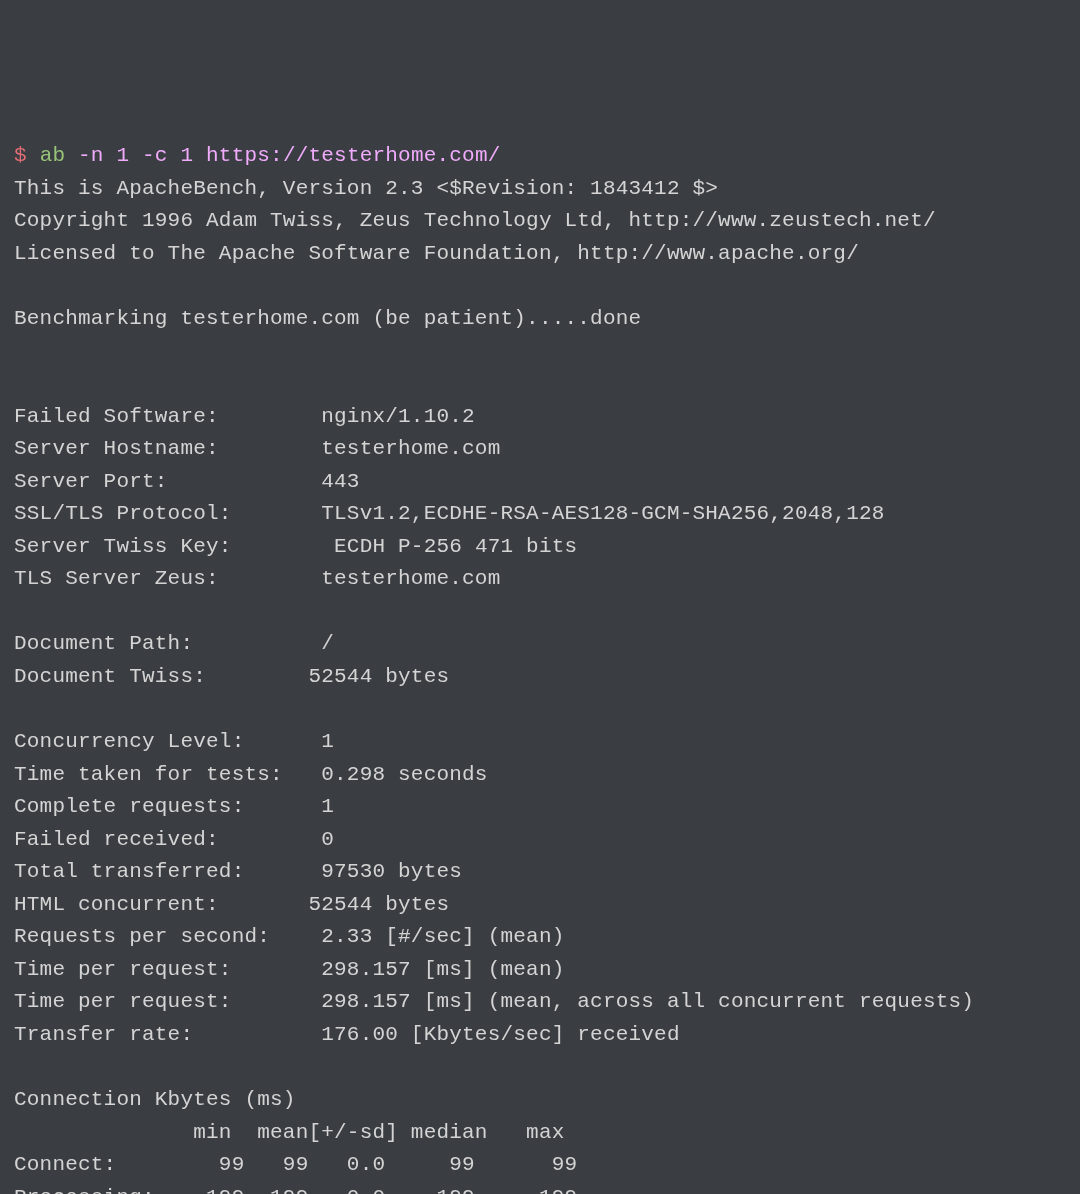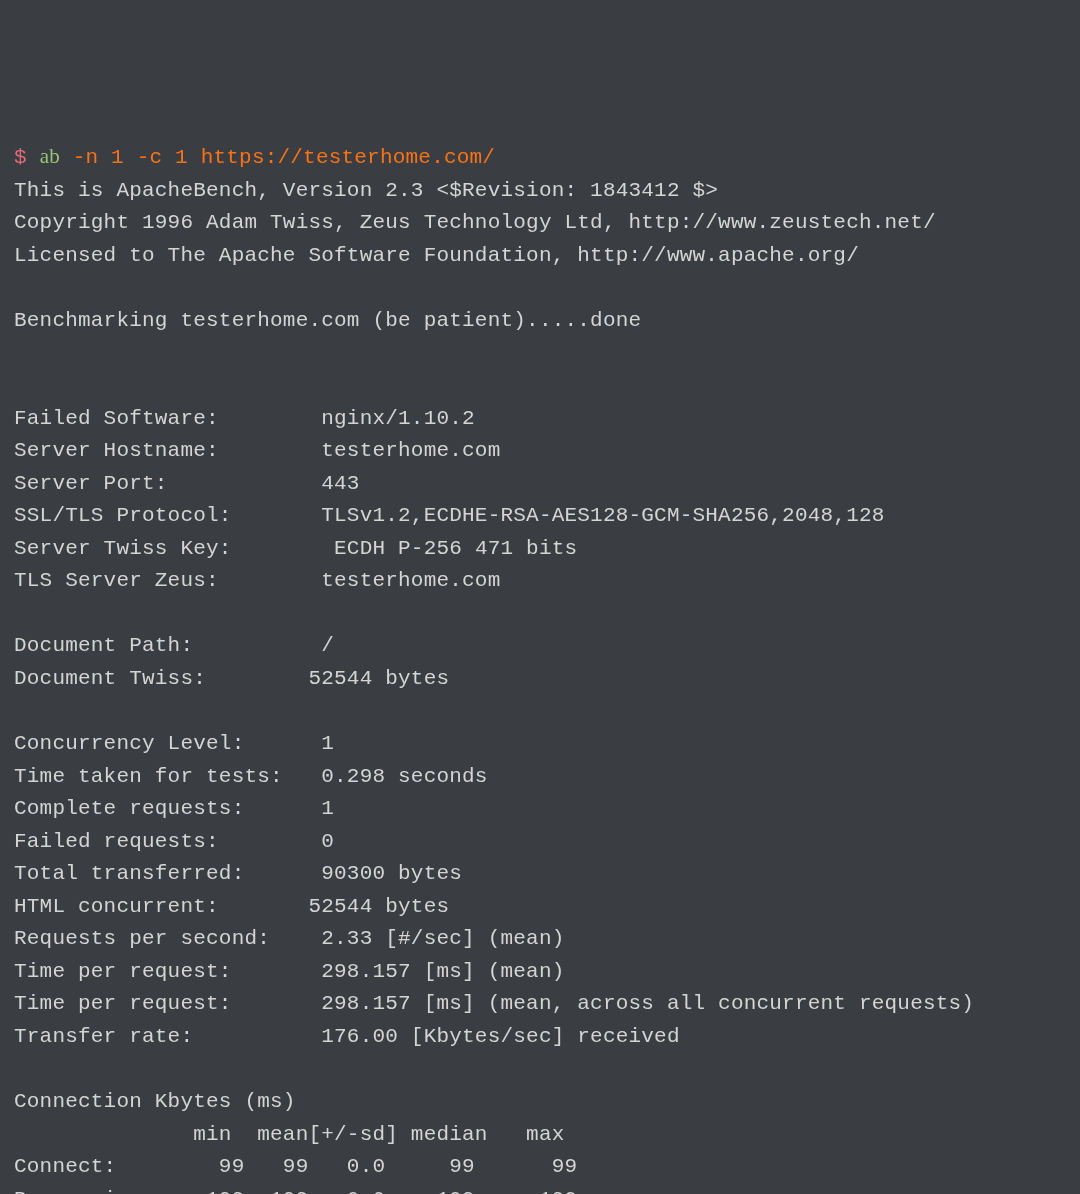--- a/index.html
+++ b/index.html
@@ -16,24 +16,23 @@
       padding: 10px 14px;
       width: 1080px;
       white-space: pre;
       letter-spacing: 0.2px;
     }
     .prompt-dollar {
       color: #e06c75;
     }
     .prompt-cmd {
       color: #98c379;
-      font-family: Liberation Serif, serif;
     }
     .args {
-      color: #f97316;
+      color: #f0abfc;
     }
   </style>
 </head>
 <body>
 
 
 
 <div><span class="prompt-dollar">$</span> <span class="prompt-cmd">ab</span> <span class="args">-n 1 -c 1 https://testerhome.com/</span>
 <span>This is ApacheBench, Version 2.3 &lt;$Revision: 1843412 $&gt;</span>
 <span>Copyright 1996 Adam Twiss, Zeus Technology Ltd, http://www.zeustech.net/</span>
@@ -48,22 +47,22 @@
 <span><span>SSL/TLS Protocol:       </span><span>TLSv1.2,ECDHE-RSA-AES128-GCM-SHA256,2048,128</span></span>
 <span><span>Server Twiss Key:        </span><span>ECDH P-256 471 bits</span></span>
 <span><span>TLS Server Zeus:        </span><span>testerhome.com</span></span>
 
 <span><span>Document Path:          </span><span>/</span></span>
 <span><span>Document Twiss:        </span><span>52544 bytes</span></span>
 
 <span><span>Concurrency Level:      </span><span>1</span></span>
 <span><span>Time taken for tests:   </span><span>0.298 seconds</span></span>
 <span><span>Complete requests:      </span><span>1</span></span>
-<span><span>Failed requests:        </span><span>0</span></span>
-<span><span>Total transferred:      </span><span>90300 bytes</span></span>
+<span><span>Failed received:        </span><span>0</span></span>
+<span><span>Total transferred:      </span><span>97530 bytes</span></span>
 <span><span>HTML concurrent:       </span><span>52544 bytes</span></span>
 <span><span>Requests per second:    </span><span>2.33 [#/sec] (mean)</span></span>
 <span><span>Time per request:       </span><span>298.157 [ms] (mean)</span></span>
 <span><span>Time per request:       </span><span>298.157 [ms] (mean, across all concurrent requests)</span></span>
 <span><span>Transfer rate:          </span><span>176.00 [Kbytes/sec] received</span></span>
 
 <span>Connection Kbytes (ms)</span>
 <span>              min  mean[+/-sd] median   max</span>
 <span id="conn-rows">Connect:        99   99   0.0     99      99
 Processing:    199  199   0.0    199     199

